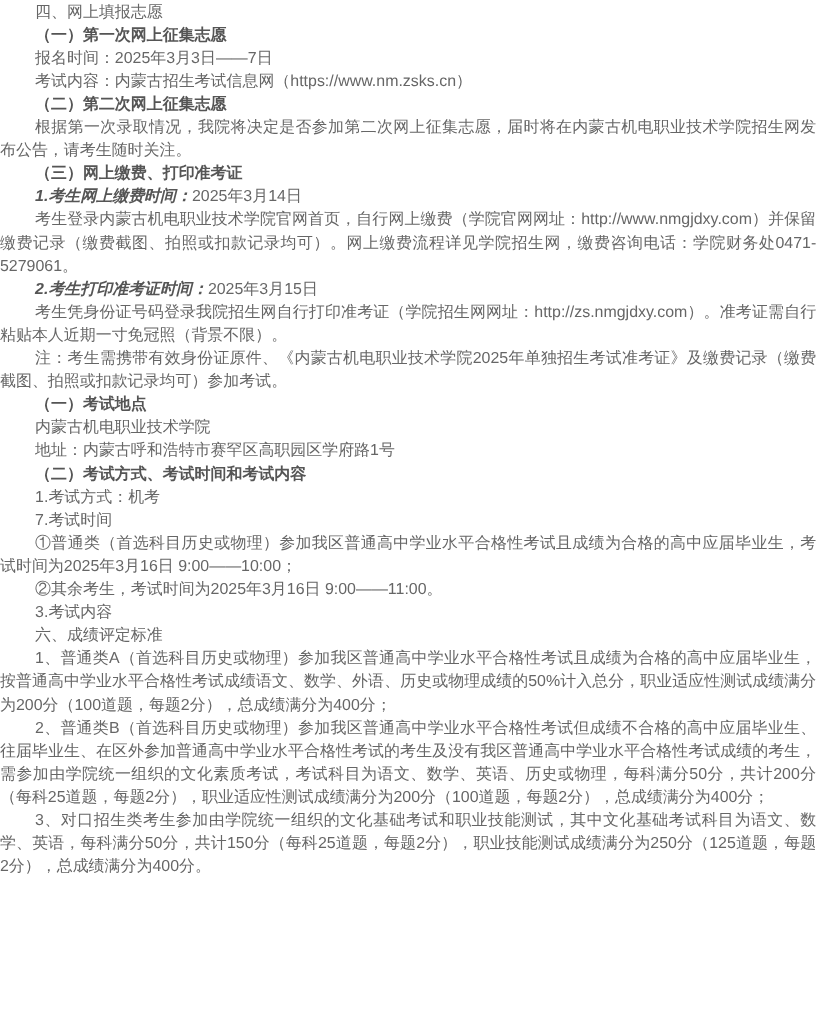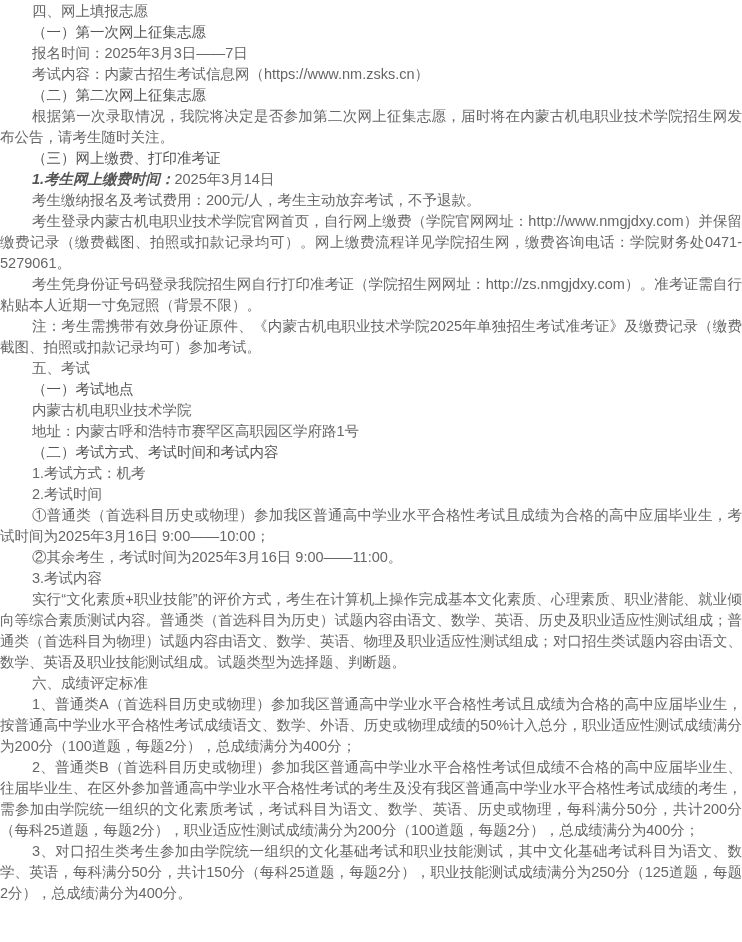--- a/index.html
+++ b/index.html
@@ -24,53 +24,51 @@
     text-align:justify;
     overflow:hidden;
   }
   main p{
     margin:0;
     padding:0;
     text-indent:2.2em;
     word-break:break-word;
   }
   main p.heading{
-    font-weight:400;
+    font-weight:700;
     color:var(--heading-color);
   }
   main p strong{
     font-weight:700;
     color:var(--heading-color);
     font-style:italic;
   }
 </style>
 </head>
 <body>
 
 <main data-name="document-content">
     <p class="section" data-name="section-title">四、网上填报志愿</p>
     <p class="heading" data-name="sub-heading">（一）第一次网上征集志愿</p>
     <p class="normal" data-name="paragraph">报名时间：2025年3月3日——7日</p>
     <p class="normal" data-name="paragraph">考试内容：内蒙古招生考试信息网（https://www.nm.zsks.cn）</p>
     <p class="heading" data-name="sub-heading">（二）第二次网上征集志愿</p>
     <p class="normal" data-name="paragraph">根据第一次录取情况，我院将决定是否参加第二次网上征集志愿，届时将在内蒙古机电职业技术学院招生网发布公告，请考生随时关注。</p>
     <p class="heading" data-name="sub-heading">（三）网上缴费、打印准考证</p>
     <p class="bold_lead" data-name="paragraph"><strong data-name="paragraph-bold-label">1.考生网上缴费时间：</strong><span data-name="paragraph-text">2025年3月14日</span></p>
-    <p class="normal" data-name="paragraph">考生缴纳报名及考试费用：200元/人，考生主动放弃考试，不予退款。</p>
     <p class="normal" data-name="paragraph">考生登录内蒙古机电职业技术学院官网首页，自行网上缴费（学院官网网址：http://www.nmgjdxy.com）并保留缴费记录（缴费截图、拍照或扣款记录均可）。网上缴费流程详见学院招生网，缴费咨询电话：学院财务处0471-5279061。</p>
+    <p class="bold_lead" data-name="paragraph"><strong data-name="paragraph-bold-label">2.考生打印准考证时间：</strong><span data-name="paragraph-text">2025年3月15日</span></p>
     <p class="normal" data-name="paragraph">考生凭身份证号码登录我院招生网自行打印准考证（学院招生网网址：http://zs.nmgjdxy.com）。准考证需自行粘贴本人近期一寸免冠照（背景不限）。</p>
     <p class="normal" data-name="paragraph">注：考生需携带有效身份证原件、《内蒙古机电职业技术学院2025年单独招生考试准考证》及缴费记录（缴费截图、拍照或扣款记录均可）参加考试。</p>
-    <p class="section" data-name="section-title">五、考试</p>
     <p class="heading" data-name="sub-heading">（一）考试地点</p>
     <p class="normal" data-name="paragraph">内蒙古机电职业技术学院</p>
     <p class="normal" data-name="paragraph">地址：内蒙古呼和浩特市赛罕区高职园区学府路1号</p>
     <p class="heading" data-name="sub-heading">（二）考试方式、考试时间和考试内容</p>
     <p class="normal" data-name="paragraph">1.考试方式：机考</p>
-    <p class="normal" data-name="paragraph">2.考试时间</p>
+    <p class="normal" data-name="paragraph">7.考试时间</p>
     <p class="normal" data-name="paragraph">①普通类（首选科目历史或物理）参加我区普通高中学业水平合格性考试且成绩为合格的高中应届毕业生，考试时间为2025年3月16日 9:00——10:00；</p>
     <p class="normal" data-name="paragraph">②其余考生，考试时间为2025年3月16日 9:00——11:00。</p>
     <p class="normal" data-name="paragraph">3.考试内容</p>
-    <p class="normal" data-name="paragraph">实行“文化素质+职业技能”的评价方式，考生在计算机上操作完成基本文化素质、心理素质、职业潜能、就业倾向等综合素质测试内容。普通类（首选科目为历史）试题内容由语文、数学、英语、历史及职业适应性测试组成；普通类（首选科目为物理）试题内容由语文、数学、英语、物理及职业适应性测试组成；对口招生类试题内容由语文、数学、英语及职业技能测试组成。试题类型为选择题、判断题。</p>
     <p class="section" data-name="section-title">六、成绩评定标准</p>
     <p class="normal" data-name="paragraph">1、普通类A（首选科目历史或物理）参加我区普通高中学业水平合格性考试且成绩为合格的高中应届毕业生，按普通高中学业水平合格性考试成绩语文、数学、外语、历史或物理成绩的50%计入总分，职业适应性测试成绩满分为200分（100道题，每题2分），总成绩满分为400分；</p>
     <p class="normal" data-name="paragraph">2、普通类B（首选科目历史或物理）参加我区普通高中学业水平合格性考试但成绩不合格的高中应届毕业生、往届毕业生、在区外参加普通高中学业水平合格性考试的考生及没有我区普通高中学业水平合格性考试成绩的考生，需参加由学院统一组织的文化素质考试，考试科目为语文、数学、英语、历史或物理，每科满分50分，共计200分（每科25道题，每题2分），职业适应性测试成绩满分为200分（100道题，每题2分），总成绩满分为400分；</p>
     <p class="normal" data-name="paragraph">3、对口招生类考生参加由学院统一组织的文化基础考试和职业技能测试，其中文化基础考试科目为语文、数学、英语，每科满分50分，共计150分（每科25道题，每题2分），职业技能测试成绩满分为250分（125道题，每题2分），总成绩满分为400分。</p>
   </main>
 
 </body></html>

